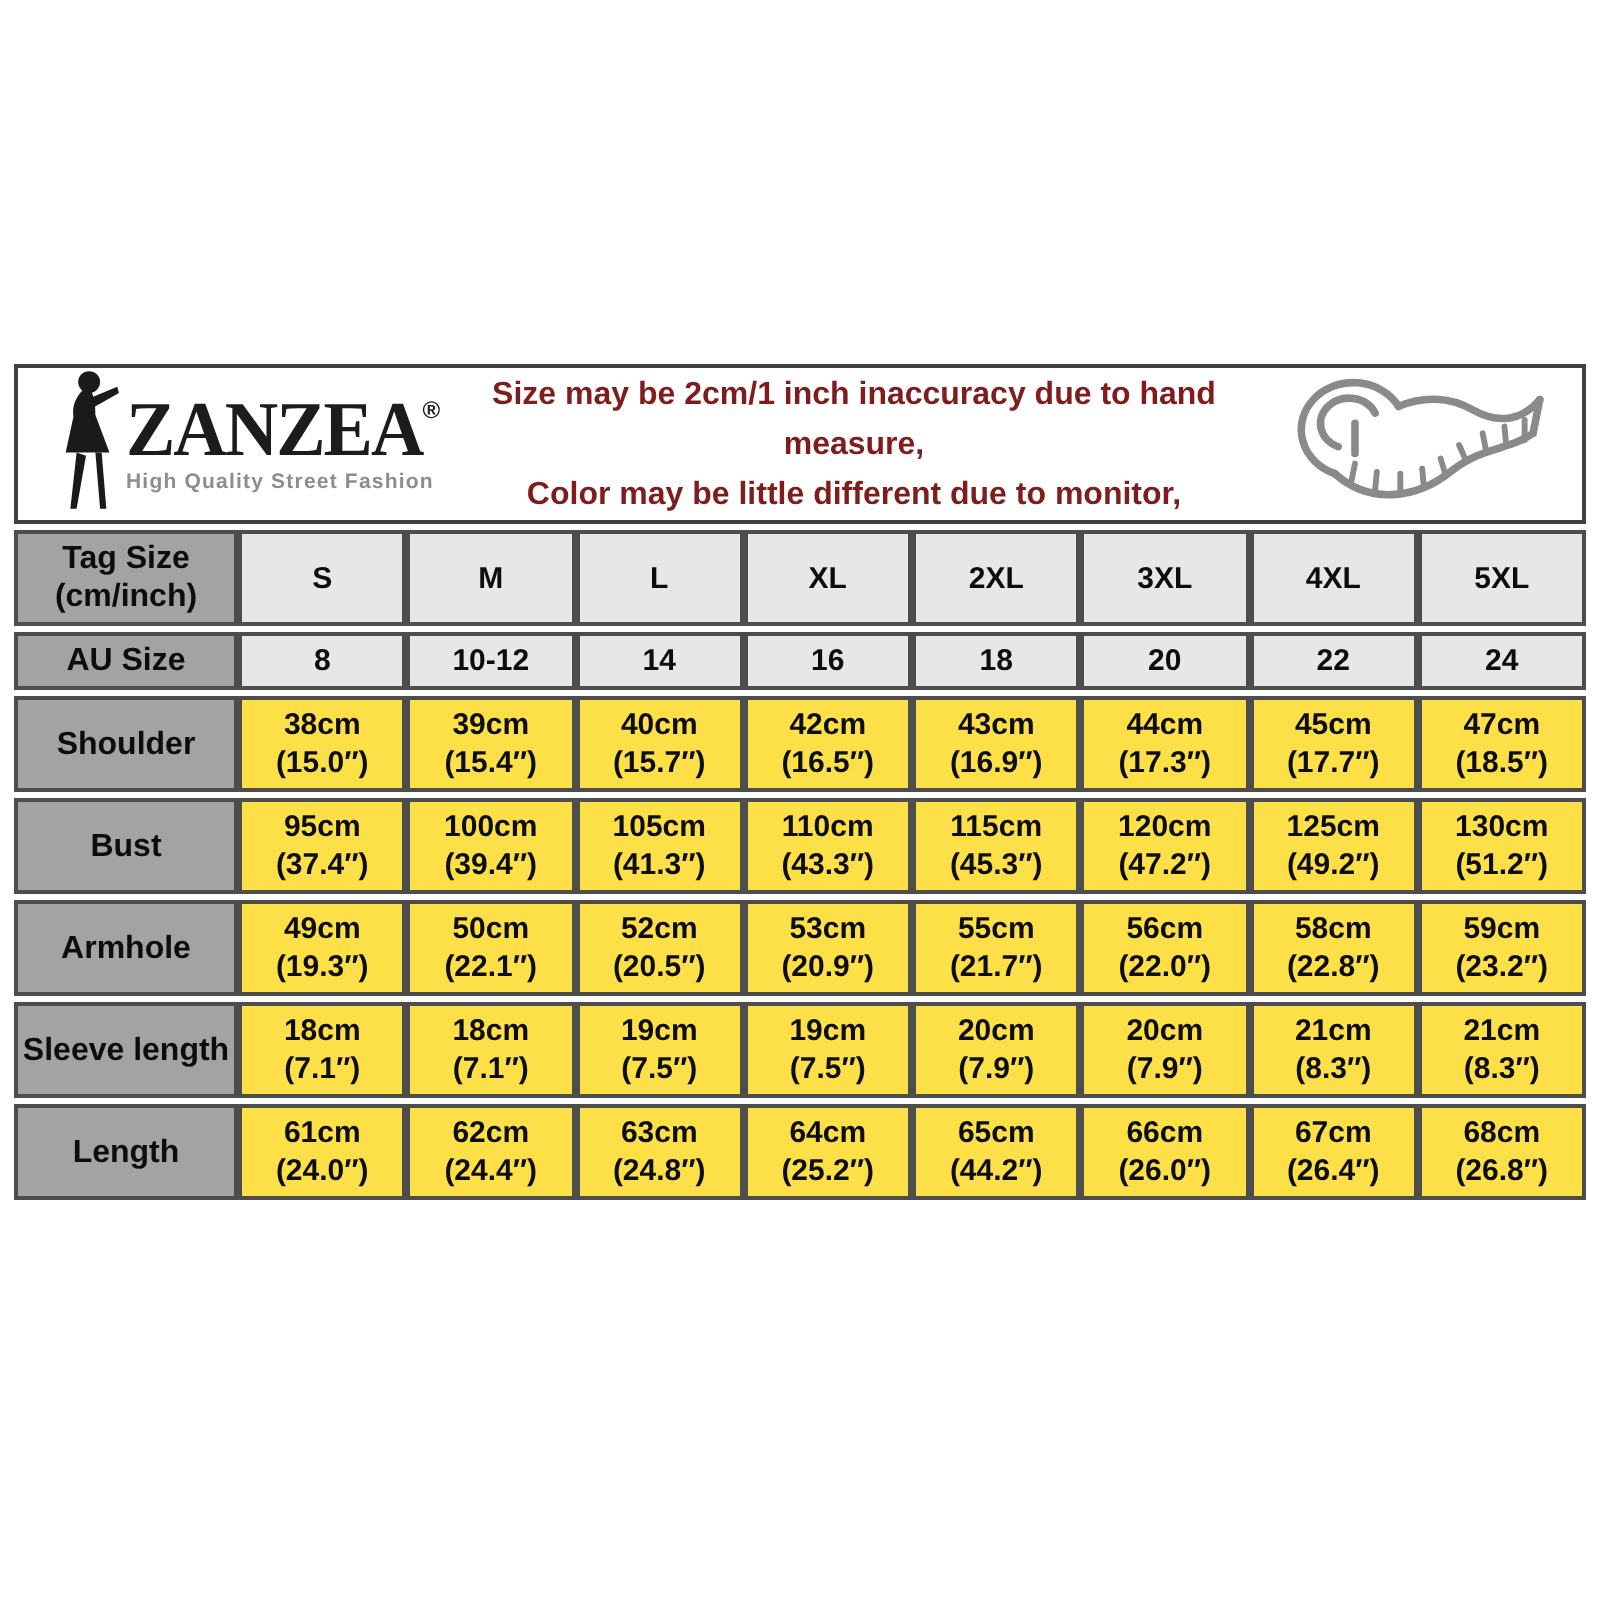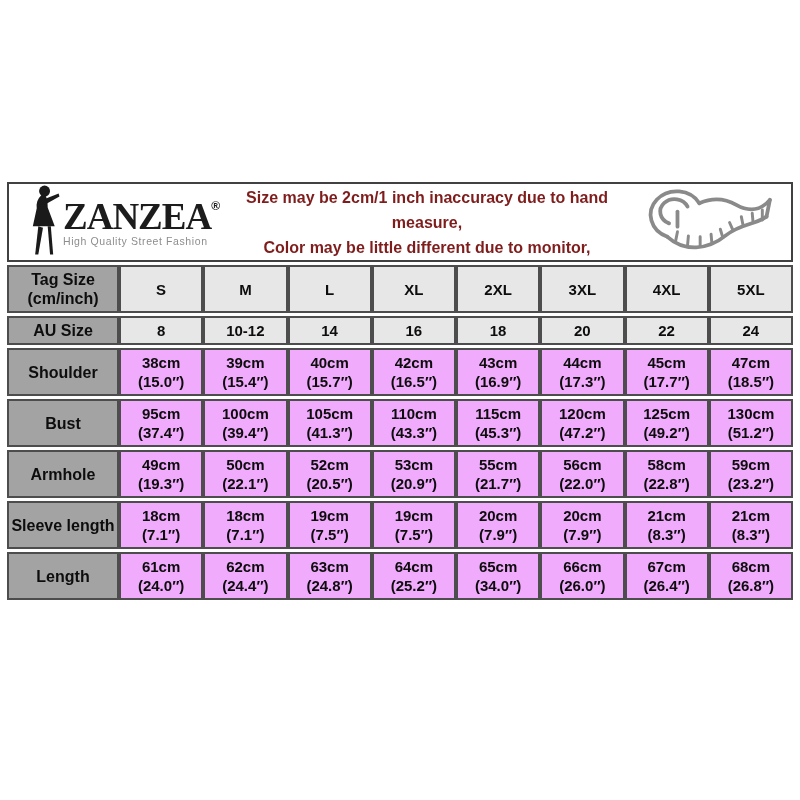--- a/index.html
+++ b/index.html
@@ -23,21 +23,21 @@
   }
   .logo-figure{flex:0 0 auto;margin-right:2px;}
   .wordmark-wrap{line-height:1;}
   .wordmark{
     font-family:"Liberation Serif",serif;
     font-weight:bold;font-size:37px;letter-spacing:-1px;color:#1c1c1c;
     display:inline-block;transform:scaleY(1.05);
   }
   .reg-mark{font-size:12px;font-weight:bold;vertical-align:18px;color:#1c1c1c;}
   .tagline{
-    font-size:10.5px;font-weight:normal;color:#8d8d8d;
+    font-size:10.5px;font-weight:bold;color:#8d8d8d;
     letter-spacing:0.6px;margin-top:2px;white-space:nowrap;
   }
   .disclaimer{
     flex:1 1 auto;text-align:center;
     font-size:16px;font-weight:bold;line-height:25px;color:#7f1d1d;
   }
   .tape-block{flex:0 0 auto;width:162px;padding-right:6px;}
 
   
   table.size-table{
@@ -47,21 +47,21 @@
   }
   td{
     border:2px solid #4d4d4d;
     text-align:center;vertical-align:middle;
     font-weight:bold;font-size:15px;line-height:19px;
     padding:3px 1px;background:#ffffff;
     overflow:hidden;
   }
   td.label-cell{background:#a3a3a3;font-size:16px;}
   td.shaded{background:#e7e7e7;}
-  td.plain{background:#f0abfc;}
+  td.plain{background:#fde047;}
   col.label-col{width:112px;}
 </style>
 </head>
 <body>
 
 <div class="sheet">
 
   <div class="header-band">
 
     <div class="logo-block">
@@ -350,21 +350,21 @@
           <td class="plain">
             <div>63cm</div>
             <div>(24.8″)</div>
           </td>
           <td class="plain">
             <div>64cm</div>
             <div>(25.2″)</div>
           </td>
           <td class="plain">
             <div>65cm</div>
-            <div>(34.0″)</div>
+            <div>(44.2″)</div>
           </td>
           <td class="plain">
             <div>66cm</div>
             <div>(26.0″)</div>
           </td>
           <td class="plain">
             <div>67cm</div>
             <div>(26.4″)</div>
           </td>
           <td class="plain">

